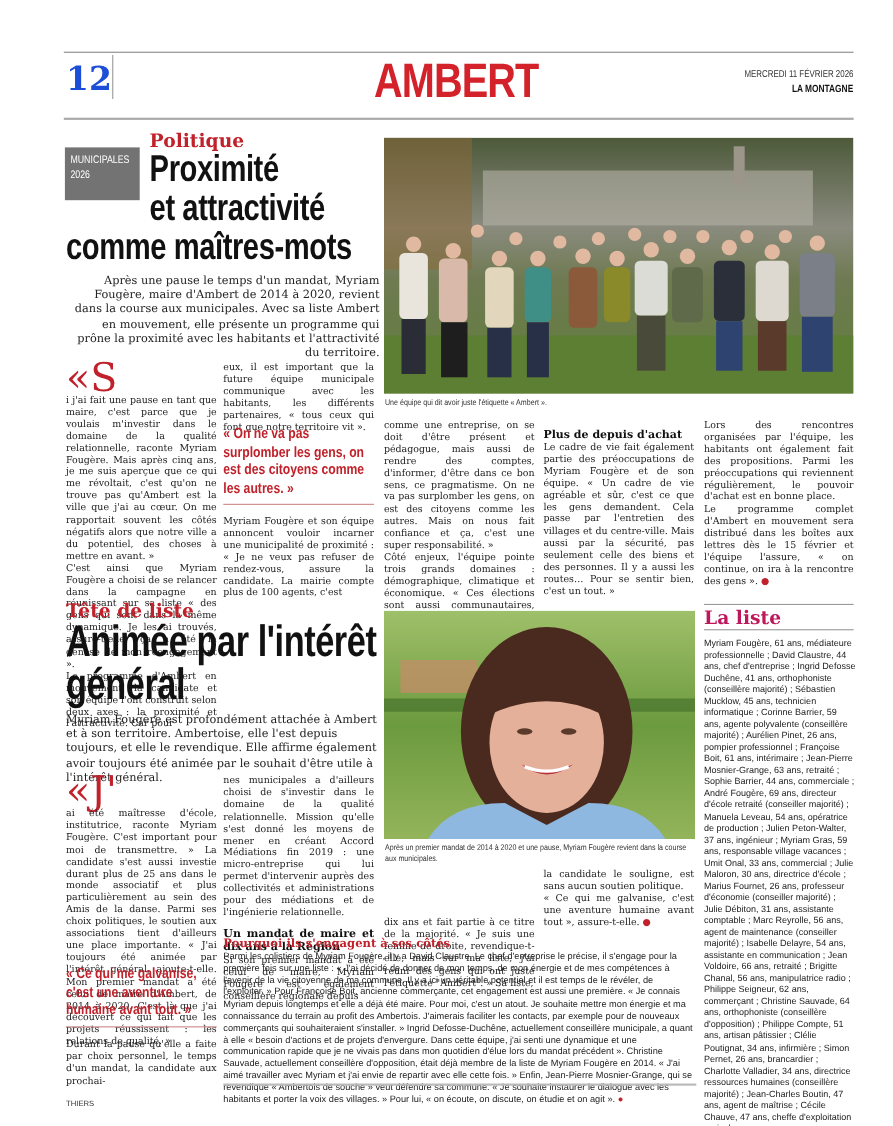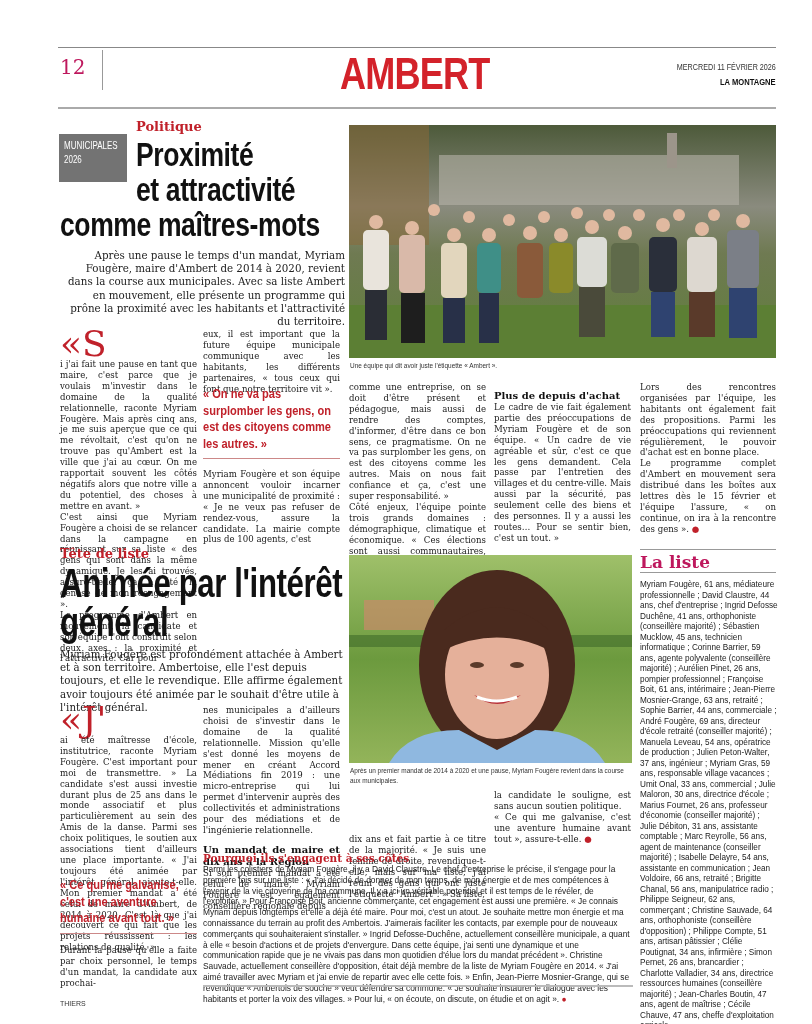--- a/index.html
+++ b/index.html
@@ -3,30 +3,30 @@
 <meta charset="utf-8">
 <style>
   * { box-sizing: border-box; margin: 0; padding: 0; }
   html, body { width: 812px; height: 1024px; background: #ffffff; overflow: hidden; }
   body { position: relative; font-family: "DejaVu Serif", serif; color: #1a1a1a; }
   .abs { position: absolute; }
 
   
   .hdr-rule-top { left: 58px; top: 47px; width: 718px; height: 1px; background: #888; }
   .hdr-rule-bot { left: 58px; top: 107px; width: 718px; height: 2px; background: #aaa; }
-  .page-num { left: 60px; top: 55px; font-family: "DejaVu Serif", serif; font-weight: normal; font-size: 20px; color: #be185d; }
+  .page-num { left: 60px; top: 55px; font-family: "DejaVu Serif", serif; font-weight: bold; font-size: 30px; color: #1d4ed8; }
   .page-num-sep { left: 102px; top: 50px; width: 1px; height: 40px; background: #999; }
   .section-title { left: 340px; top: 52px; font-family: "Liberation Sans", sans-serif; font-weight: bold; font-size: 44px; color: #d3222a; letter-spacing: -1px; transform: scaleX(0.82); transform-origin: left top; line-height: 1; }
   .hdr-date { right: 36px; top: 62px; font-family: "Liberation Sans", sans-serif; font-size: 9px; color: #333; text-align: right; transform: scaleX(0.8); transform-origin: right top; }
   .hdr-paper { right: 36px; top: 76px; font-family: "Liberation Sans", sans-serif; font-weight: bold; font-size: 9.5px; color: #111; text-align: right; transform: scaleX(0.8); transform-origin: right top; }
 
   
   .kicker-box { left: 59px; top: 122px; width: 68px; height: 48px; background: #737373; color: #fff; font-family: "Liberation Sans", sans-serif; font-size: 10px; line-height: 14px; padding: 5px 0 0 5px; transform-origin: left top; margin-top: 12px; }
   .kicker-box span { display: block; transform: scaleX(0.8); transform-origin: left top; white-space: nowrap; }
-  .rubric { font-family: "DejaVu Serif", serif; font-weight: bold; color: #c0212a; font-size: 13px; }
+  .rubric { font-family: "DejaVu Serif", serif; font-weight: bold; color: #c0212a; font-size: 17px; }
   .rubric1 { left: 136px; top: 119px; }
   .headline { font-family: "Liberation Sans", sans-serif; font-weight: bold; color: #111; letter-spacing: -0.5px; transform: scaleX(0.78); transform-origin: left top; white-space: nowrap; line-height: 1; }
   .h1a { left: 136px; top: 137px; font-size: 34px; }
   .h1b { left: 136px; top: 172px; font-size: 34px; }
   .h1c { left: 60px; top: 207px; font-size: 34px; }
   .chapo { font-family: "DejaVu Serif", serif; font-size: 10.3px; line-height: 13.2px; color: #222; }
   .chapo1 { left: 60px; top: 249px; width: 285px; text-align: right; }
 
   .col { font-family: "DejaVu Serif", serif; font-size: 8.6px; line-height: 10.9px; color: #222; text-align: justify; hyphens: auto; }
   .col p { margin: 0; }

